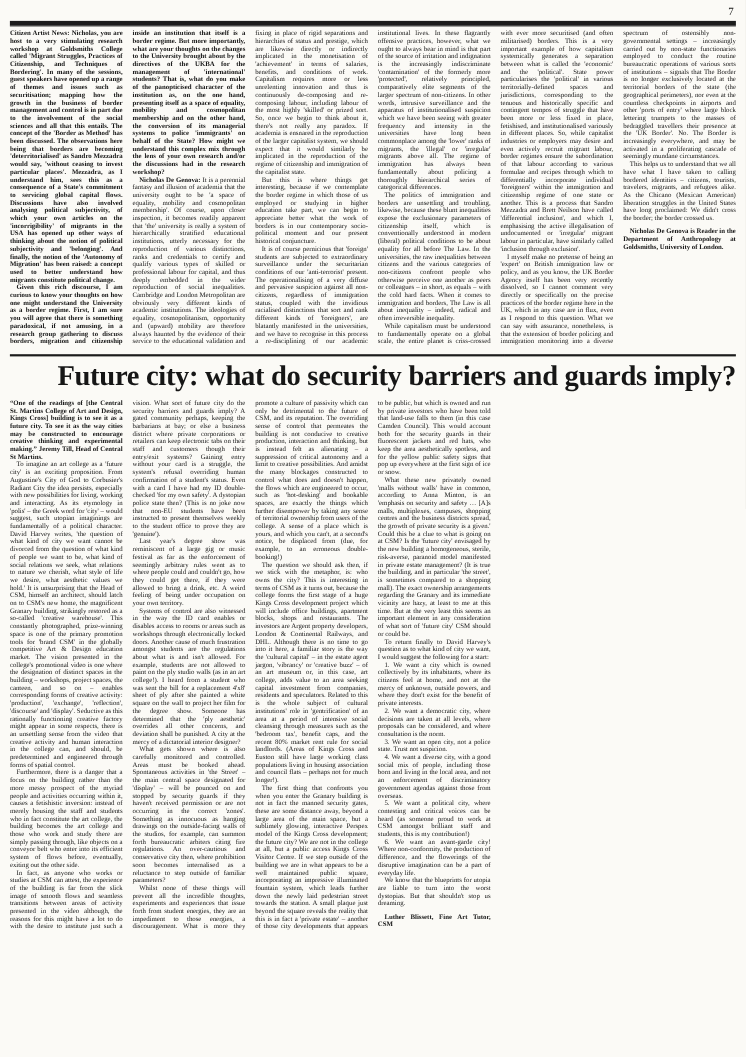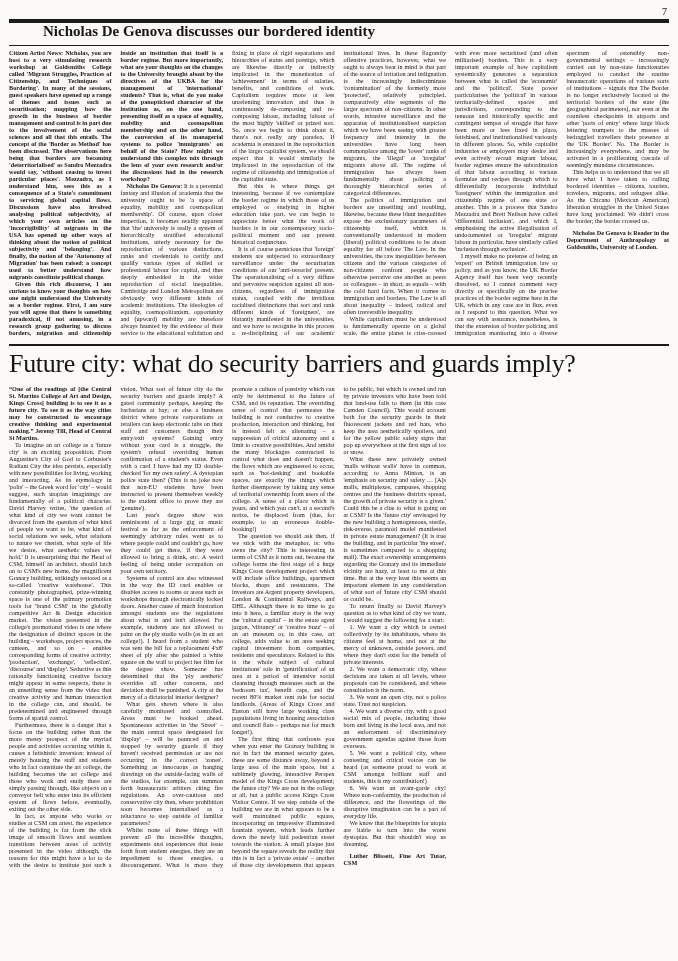--- a/index.html
+++ b/index.html
@@ -40,25 +40,26 @@
     margin: 6px 0 2px;
     padding-left: 34px;
   }
   h2.subhead {
     font-weight: bold;
     font-size: 15px;
     margin: 0 0 5px;
     padding-left: 34px;
   }
   h1.headline-2 {
-    font-weight: normal;
+    font-weight: bold;
     font-size: 26px;
     letter-spacing: -0.3px;
     white-space: nowrap;
     margin: 3px 0 6px;
+    text-align: right;
   }
   .columns {
     column-count: 6;
     column-gap: 9px;
     column-fill: auto;
     text-align: justify;
     hyphens: auto;
     font-size: 6.2px;
     line-height: 1.13;
     overflow: hidden;
@@ -75,21 +76,20 @@
 
 <div class="page">
 
   <header>
     <div class="folio">7</div>
     <hr class="rule">
     <hr class="rule thick">
   </header>
 
   <section>
-    <h2 class="subhead">Nicholas De Genova discusses our bordered identity</h2>
     <hr class="rule">
     <div class="columns cols-a">
         <p class="bold-para">Citizen Artist News: Nicholas, you are host to a very stimulating research workshop at Goldsmiths College called 'Migrant Struggles, Practices of Citizenship, and Techniques of Bordering'. In many of the sessions, guest speakers have opened up a range of themes and issues such as securitisation; mapping how the growth in the business of border management and control is in part due to the involvement of the social sciences and all that this entails. The concept of the 'Border as Method' has been discussed. The observations here being that borders are becoming 'deterritorialised' as Sandro Mezzadra would say, 'without ceasing to invest particular places'. Mezzadra, as I understand him, sees this as a consequence of a State's commitment to servicing global capital flows. Discussions have also involved analysing political subjectivity, of which your own articles on the 'incorrigibility' of migrants in the USA has opened up other ways of thinking about the notion of political subjectivity and 'belonging'. And finally, the notion of the 'Autonomy of Migration' has been raised: a concept used to better understand how migrants constitute political change.</p>
         <p class="bold-para">Given this rich discourse, I am curious to know your thoughts on how one might understand the University as a border regime. First, I am sure you will agree that there is something paradoxical, if not amusing, in a research group gathering to discuss borders, migration and citizenship inside an institution that itself is a border regime. But more importantly, what are your thoughts on the changes to the University brought about by the directives of the UKBA for the management of 'international' students? That is, what do you make of the panopticised character of the institution as, on the one hand, presenting itself as a space of equality, mobility and cosmopolitan membership and on the other hand, the conversion of its managerial systems to police 'immigrants' on behalf of the State? How might we understand this complex mix through the lens of your own research and/or the discussions had in the research workshop?</p>
         <p><b>Nicholas De Genova: </b>It is a perennial fantasy and illusion of academia that the university ought to be 'a space of equality, mobility and cosmopolitan membership'. Of course, upon closer inspection, it becomes readily apparent that 'the' university is really a system of hierarchically stratified educational institutions, utterly necessary for the reproduction of various distinctions, ranks and credentials to certify and qualify various types of skilled or professional labour for capital, and thus deeply embedded in the wider reproduction of social inequalities. Cambridge and London Metropolitan are obviously very different kinds of academic institutions. The ideologies of equality, cosmopolitanism, opportunity and (upward) mobility are therefore always haunted by the evidence of their service to the educational validation and fixing in place of rigid separations and hierarchies of status and prestige, which are likewise directly or indirectly implicated in the monetisation of 'achievement' in terms of salaries, benefits, and conditions of work. Capitalism requires more or less unrelenting innovation and thus is continuously de-composing and re-composing labour, including labour of the most highly 'skilled' or prized sort. So, once we begin to think about it, there's not really any paradox. If academia is ensnared in the reproduction of the larger capitalist system, we should expect that it would similarly be implicated in the reproduction of the regime of citizenship and immigration of the capitalist state.</p>
         <p>But this is where things get interesting, because if we contemplate the border regime in which those of us employed or studying in higher education take part, we can begin to appreciate better what the work of borders is in our contemporary socio-political moment and our present historical conjuncture.</p>
         <p>It is of course pernicious that 'foreign' students are subjected to extraordinary surveillance under the securitarian conditions of our 'anti-terrorist' present. The operationalising of a very diffuse and pervasive suspicion against all non-citizens, regardless of immigration status, coupled with the invidious racialised distinctions that sort and rank different kinds of 'foreigners', are blatantly manifested in the universities, and we have to recognise in this process a re-disciplining of our academic institutional lives. In these flagrantly offensive practices, however, what we ought to always bear in mind is that part of the source of irritation and indignation is the increasingly indiscriminate 'contamination' of the formerly more 'protected', relatively principled, comparatively elite segments of the larger spectrum of non-citizens. In other words, intrusive surveillance and the apparatus of institutionalised suspicion which we have been seeing with greater frequency and intensity in the universities have long been commonplace among the 'lower' ranks of migrants, the 'illegal' or 'irregular' migrants above all. The regime of immigration has always been fundamentally about policing a thoroughly hierarchical series of categorical differences.</p>
         <p>The politics of immigration and borders are unsettling and troubling, likewise, because these blunt inequalities expose the exclusionary parameters of citizenship itself, which is conventionally understood in modern (liberal) political conditions to be about equality for all before The Law. In the universities, the raw inequalities between citizens and the various categories of non-citizens confront people who otherwise perceive one another as peers or colleagues – in short, as equals – with the cold hard facts. When it comes to immigration and borders, The Law is all about inequality – indeed, radical and often irreversible inequality.</p>
         <p>While capitalism must be understood to fundamentally operate on a global scale, the entire planet is criss-crossed with ever more securitised (and often militarised) borders. This is a very important example of how capitalism systemically generates a separation between what is called the 'economic' and the 'political'. State power particularises the 'political' in various territorially-defined spaces and jurisdictions, corresponding to the tenuous and historically specific and contingent tempos of struggle that have been more or less fixed in place, fetishised, and institutionalised variously in different places. So, while capitalist industries or employers may desire and even actively recruit migrant labour, border regimes ensure the subordination of that labour according to various formulae and recipes through which to differentially incorporate individual 'foreigners' within the immigration and citizenship regime of one state or another. This is a process that Sandro Mezzadra and Brett Neilson have called 'differential inclusion', and which I, emphasising the active illegalisation of undocumented or 'irregular' migrant labour in particular, have similarly called 'inclusion through exclusion'.</p>
         <p>I myself make no pretense of being an 'expert' on British immigration law or policy, and as you know, the UK Border Agency itself has been very recently dissolved, so I cannot comment very directly or specifically on the precise practices of the border regime here in the UK, which in any case are in flux, even as I respond to this question. What we can say with assurance, nonetheless, is that the extension of border policing and immigration monitoring into a diverse spectrum of ostensibly non-governmental settings – increasingly carried out by non-state functionaries employed to conduct the routine bureaucratic operations of various sorts of institutions – signals that The Border is no longer exclusively located at the territorial borders of the state (the geographical perimeters), nor even at the countless checkpoints in airports and other 'ports of entry' where large block lettering trumpets to the masses of bedraggled travellers their presence at the 'UK Border'. No. The Border is increasingly everywhere, and may be activated in a proliferating cascade of seemingly mundane circumstances.</p>

